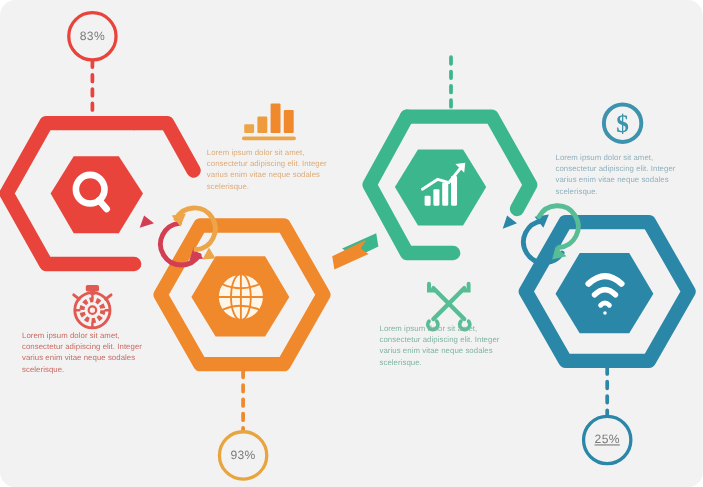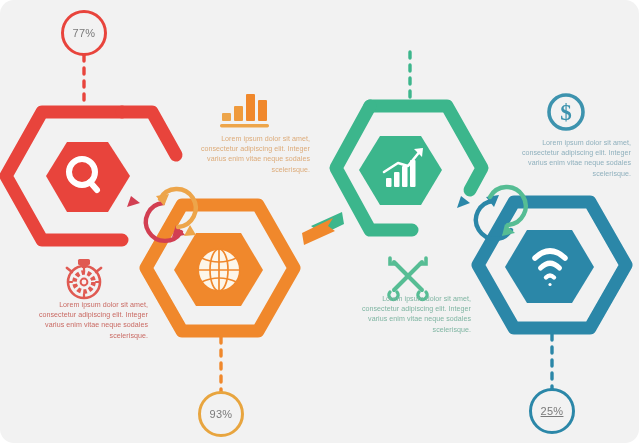--- a/index.html
+++ b/index.html
@@ -24,21 +24,21 @@
     border:3px solid #cccccc;
     display:flex;align-items:center;justify-content:center;
     font-size:11px;letter-spacing:.3px;
     box-sizing:border-box;
   }
   .bubble span{display:block;line-height:1;}
 
   
   .txt{
     position:absolute;
-    text-align:right;
+    text-align:left;
     font-size:7.1px;
     line-height:10.2px;
     letter-spacing:.05px;
   }
 </style>
 </head>
 <body>
 
 <div id="canvas">
 
@@ -167,29 +167,29 @@
       <line x1="422" y1="262" x2="394" y2="290"></line>
       <path d="M 390 258 L 390 264 L 396 264" stroke-width="3.6"></path>
       <path d="M 426 258 L 426 264 L 420 264" stroke-width="3.6"></path>
       <path d="M 390 292 A 4.6 4.6 0 1 0 397 292" stroke-width="3.4"></path>
       <path d="M 419 292 A 4.6 4.6 0 1 0 426 292" stroke-width="3.4"></path>
     </g>
 
   </svg>
 
   <div class="bubble" style="left:61px;top:10px;border-color:#e8443c;color:#7a7a7a;">
-    <span>77%</span>
+    <span>83%</span>
   </div>
 
 
   <div class="bubble" style="left:198px;top:391px;border-color:#e8a53f;color:#7a7a7a;">
     <span>93%</span>
   </div>
 
-  <div class="bubble" style="left:529px;top:388px;border-color:#2b87a8;color:#7a7a7a;text-decoration:underline;">
+  <div class="bubble" style="left:529px;top:377px;border-color:#2b87a8;color:#7a7a7a;text-decoration:underline;">
     <span>25%</span>
   </div>
 
   <div class="txt" style="left:188px;top:134px;width:122px;color:#ddab79;">Lorem ipsum dolor sit amet, consectetur adipiscing elit. Integer varius enim vitae neque sodales scelerisque.</div>
 
   <div class="txt" style="left:505px;top:138px;width:126px;color:#8fb0bd;">Lorem ipsum dolor sit amet, consectetur adipiscing elit. Integer varius enim vitae neque sodales scelerisque.</div>
 
   <div class="txt" style="left:20px;top:300px;width:128px;color:#c96a63;">Lorem ipsum dolor sit amet, consectetur adipiscing elit. Integer varius enim vitae neque sodales scelerisque.</div>
 
   <div class="txt" style="left:345px;top:294px;width:126px;color:#7fb5a2;">Lorem ipsum dolor sit amet, consectetur adipiscing elit. Integer varius enim vitae neque sodales scelerisque.</div>

